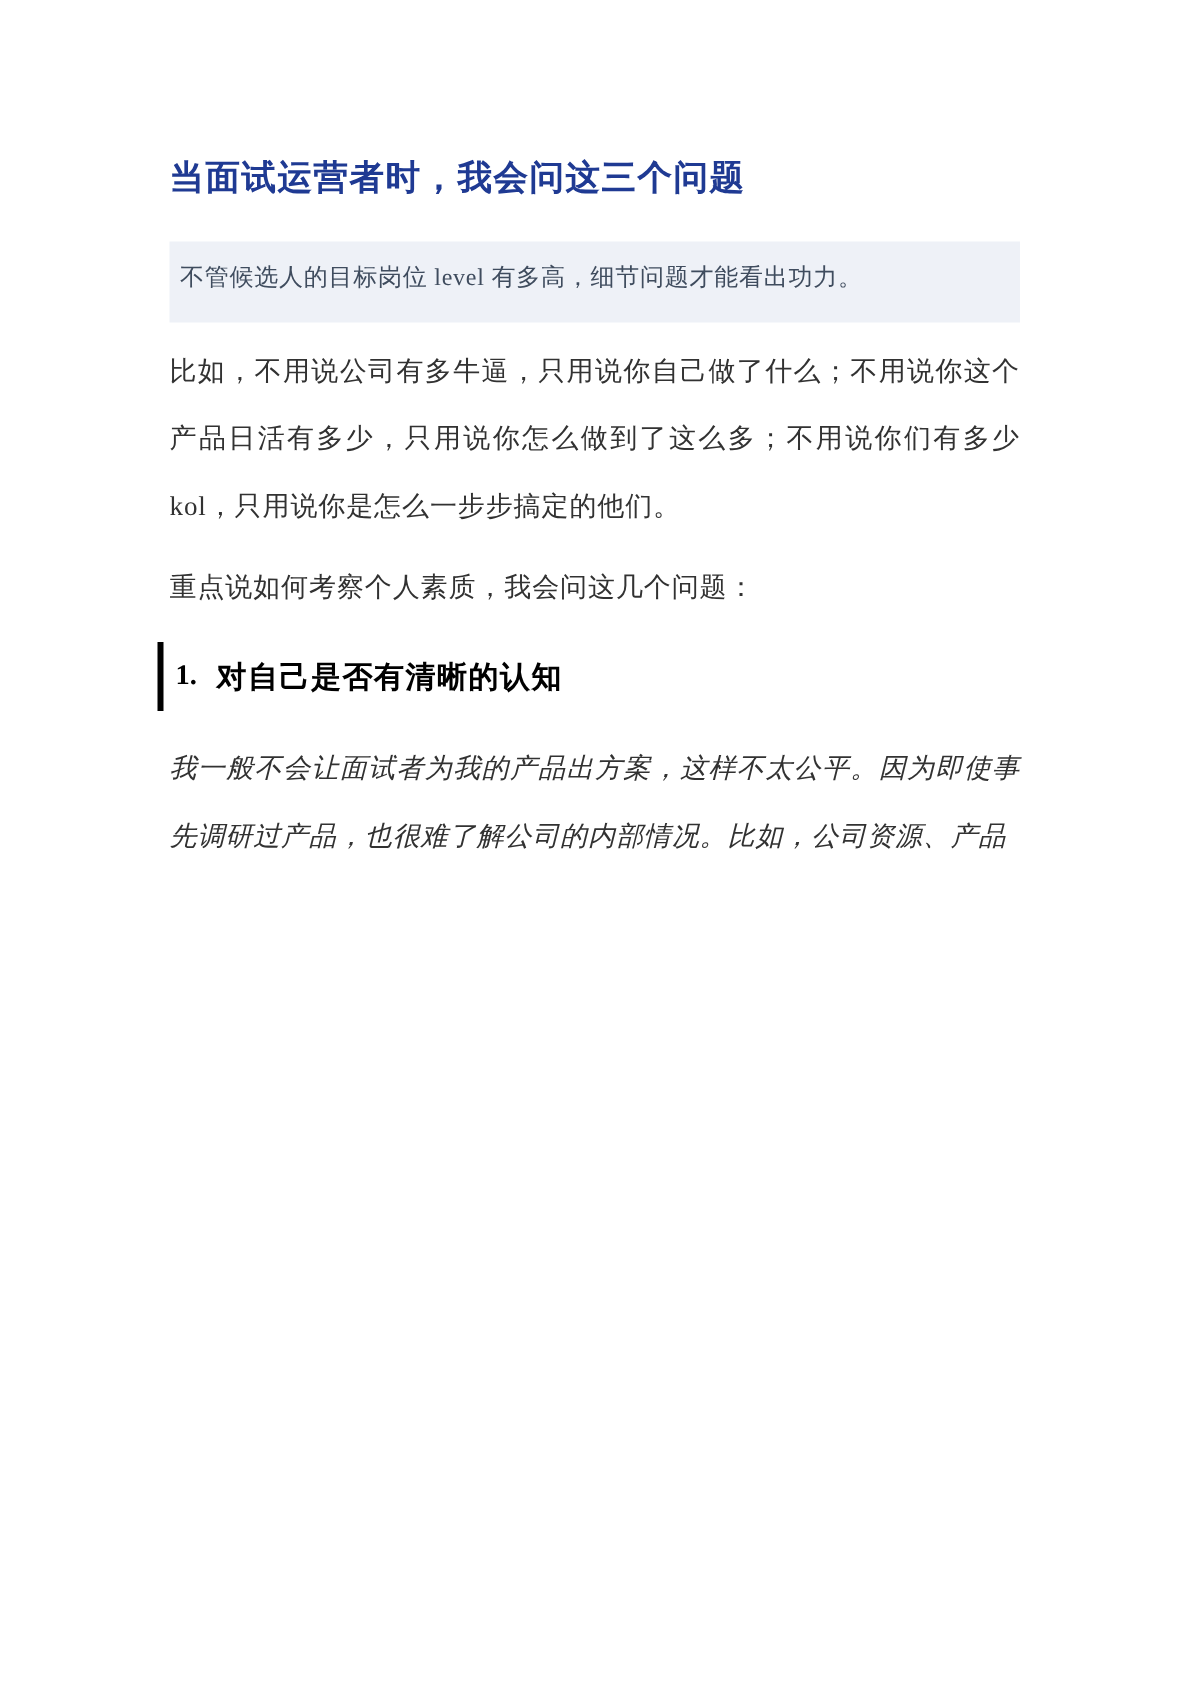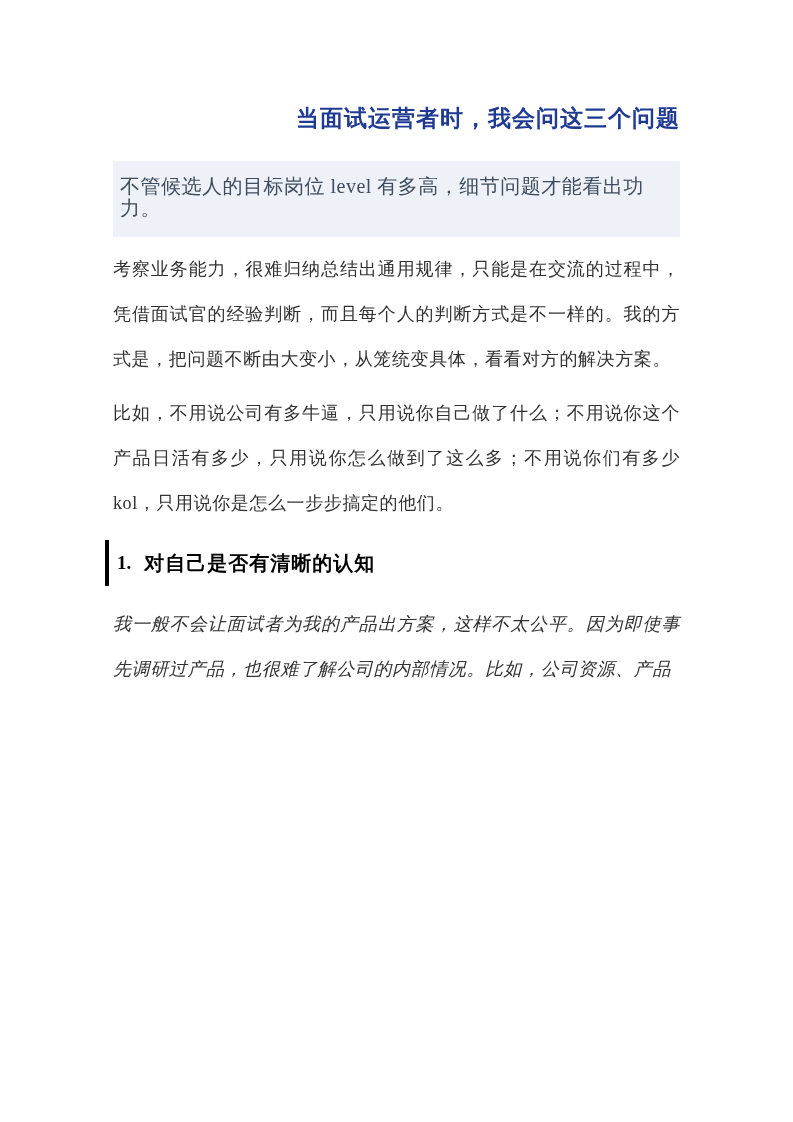--- a/index.html
+++ b/index.html
@@ -20,29 +20,29 @@
     position:relative;width:793px;height:1122px;background:var(--page_bg);
     box-sizing:border-box;
     padding:103px 113px 0 113px;
   }
   .article-title{
     margin:0 0 28px 0;
     font-family:"Liberation Sans","DejaVu Sans",sans-serif;
     font-weight:bold;
     font-size:23px;
     line-height:30px;
-    text-align:right;
+    text-align:left;
     letter-spacing:1px;
     color:var(--title_color);
   }
   .quote-block{
     margin:0 0 10px 0;
     background:var(--quote_bg);
     padding:14px 27px 18px 7px;
-    font-size:20px;
+    font-size:16px;
     line-height:22px;
     letter-spacing:0.5px;
     color:var(--quote_text);
   }
   .body-paragraph{
     margin:0 0 9px 0;
     font-size:18px;
     line-height:45px;
     letter-spacing:0.6px;
     text-align:justify;
@@ -82,25 +82,25 @@
 </head>
 <body>
 
 <div class="page">
 
   <h1 class="article-title">当面试运营者时，我会问这三个问题</h1>
 
   <div class="quote-block">不管候选人的目标岗位 level 有多高，细节问题才能看出功力。</div>
 
 
-  <p class="body-paragraph">考察业务能力，很难归纳总结出通用规律，只能是在交流的过程中，凭借面试官的经验判断，而且每个人的判断方式是不一样的。我的方式是，把问题不断由大变小，从笼统变具体，看看对方的解决方案。</p>
 
   <p class="body-paragraph">比如，不用说公司有多牛逼，只用说你自己做了什么；不用说你这个产品日活有多少，只用说你怎么做到了这么多；不用说你们有多少 kol，只用说你是怎么一步步搞定的他们。</p>
 
 
+  <p class="body-paragraph">重点说如何考察个人素质，我会问这几个问题：</p>
 
   <h2 class="section-heading">
     <span class="heading-bar"></span>
     <span class="section-number">1.</span>
     <span class="section-title">对自己是否有清晰的认知</span>
   </h2>
 
   <p class="body-paragraph after-heading">我一般不会让面试者为我的产品出方案，这样不太公平。因为即使事先调研过产品，也很难了解公司的内部情况。比如，公司资源、产品</p>
 
 </div>

